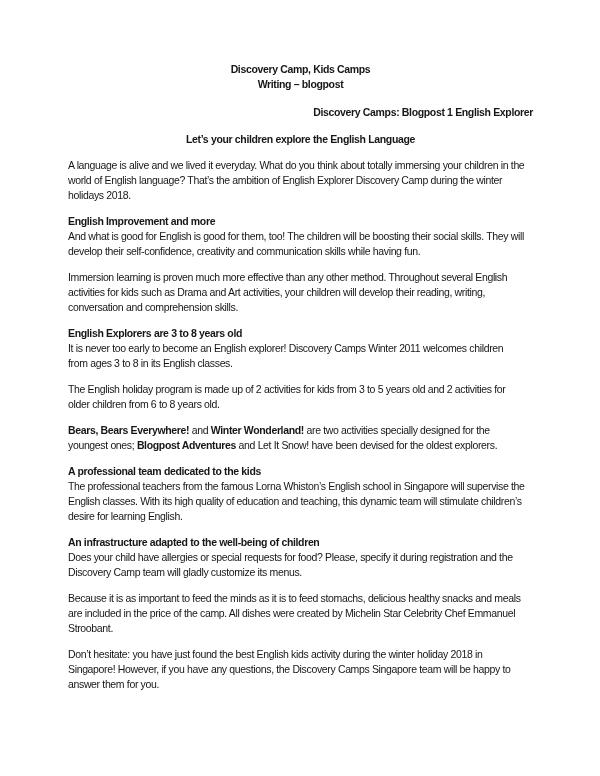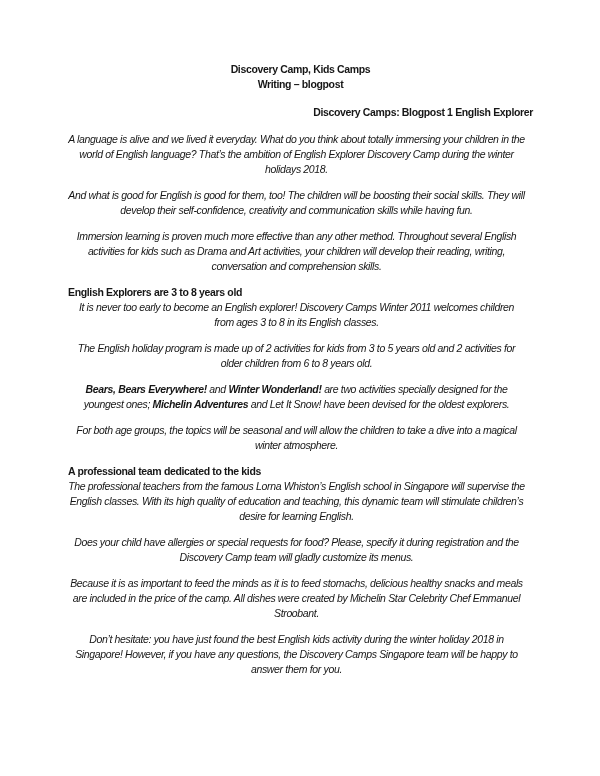--- a/index.html
+++ b/index.html
@@ -32,49 +32,50 @@
     font-weight: bold;
     margin: 0 0 12px 0;
   }
   .doc-subtitle {
     text-align: center;
     font-weight: bold;
     margin: 0 0 11px 0;
   }
   .doc-paragraph {
     margin: 0 8px 11px 0;
-    text-align: center;
-    font-style: italic;
+    text-align: left;
   }
   .doc-heading {
     margin: 0;
     font-weight: bold;
     text-align: left;
   }
   .bold {
     font-weight: bold;
   }
 </style>
 </head>
 <body>
 
 <div class="page">
   <div class="doc-header">
     <div>Discovery Camp, Kids Camps</div>
     <div>Writing – blogpost</div>
   </div>
   <p class="doc-title">Discovery Camps: Blogpost 1 English Explorer</p>
+  <p class="doc-subtitle">Let’s your children explore the English Language</p>
   <div>
       <p class="doc-paragraph"><span>A language is alive and we lived it everyday. What do you think about totally immersing your children in the world of English language? That’s the ambition of English Explorer Discovery Camp during the winter holidays 2018.</span></p>
+      <p class="doc-heading"><span class="bold">English Improvement and more</span></p>
       <p class="doc-paragraph"><span>And what is good for English is good for them, too! The children will be boosting their social skills. They will develop their self-confidence, creativity and communication skills while having fun.</span></p>
       <p class="doc-paragraph"><span>Immersion learning is proven much more effective than any other method. Throughout several English activities for kids such as Drama and Art activities, your children will develop their reading, writing, conversation and comprehension skills.</span></p>
       <p class="doc-heading"><span class="bold">English Explorers are 3 to 8 years old</span></p>
       <p class="doc-paragraph"><span>It is never too early to become an English explorer! Discovery Camps Winter 2011 welcomes children from ages 3 to 8 in its English classes.</span></p>
       <p class="doc-paragraph"><span>The English holiday program is made up of 2 activities for kids from 3 to 5 years old and 2 activities for older children from 6 to 8 years old.</span></p>
-      <p class="doc-paragraph"><span class="bold">Bears, Bears Everywhere!</span><span> and </span><span class="bold">Winter Wonderland!</span><span> are two activities specially designed for the youngest ones; </span><span class="bold">Michelin Adventures</span><span> and Let It Snow! have been devised for the oldest explorers.</span></p>
-      <p class="doc-paragraph"><span>For both age groups, the topics will be seasonal and will allow the children to take a dive into a magical winter atmosphere.</span></p>
+      <p class="doc-paragraph"><span class="bold">Bears, Bears Everywhere!</span><span> and </span><span class="bold">Winter Wonderland!</span><span> are two activities specially designed for the youngest ones; </span><span class="bold">Blogpost Adventures</span><span> and Let It Snow! have been devised for the oldest explorers.</span></p>
       <p class="doc-heading"><span class="bold">A professional team dedicated to the kids</span></p>
       <p class="doc-paragraph"><span>The professional teachers from the famous Lorna Whiston’s English school in Singapore will supervise the English classes. With its high quality of education and teaching, this dynamic team will stimulate children’s desire for learning English.</span></p>
+      <p class="doc-heading"><span class="bold">An infrastructure adapted to the well-being of children</span></p>
       <p class="doc-paragraph"><span>Does your child have allergies or special requests for food? Please, specify it during registration and the Discovery Camp team will gladly customize its menus.</span></p>
       <p class="doc-paragraph"><span>Because it is as important to feed the minds as it is to feed stomachs, delicious healthy snacks and meals are included in the price of the camp. All dishes were created by Michelin Star Celebrity Chef Emmanuel Stroobant.</span></p>
       <p class="doc-paragraph"><span>Don’t hesitate: you have just found the best English kids activity during the winter holiday 2018 in Singapore! However, if you have any questions, the Discovery Camps Singapore team will be happy to answer them for you.</span></p>
     </div>
 </div>
 
 </body></html>

